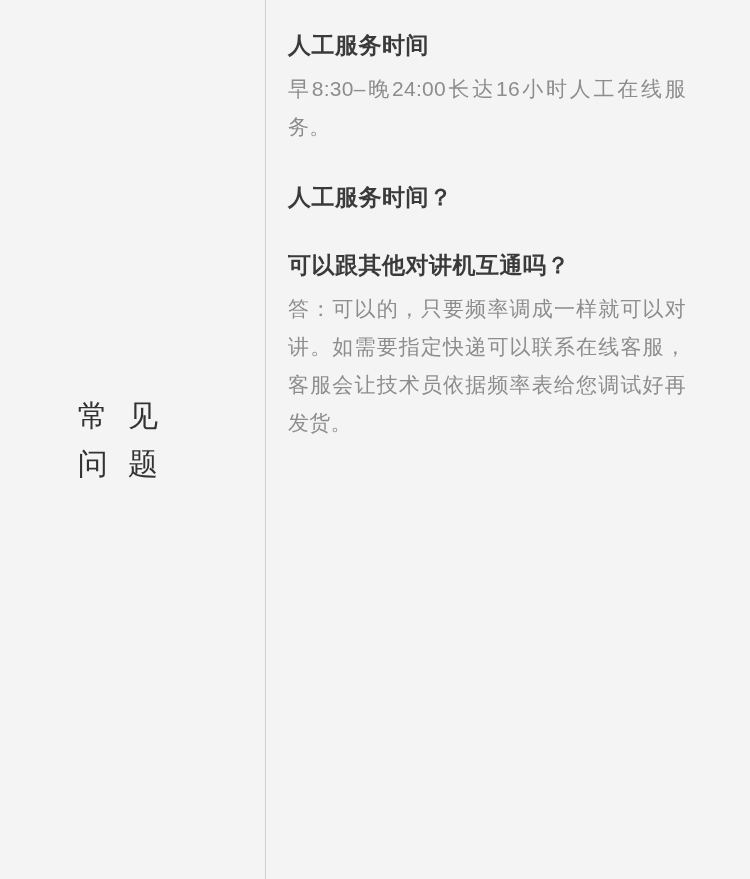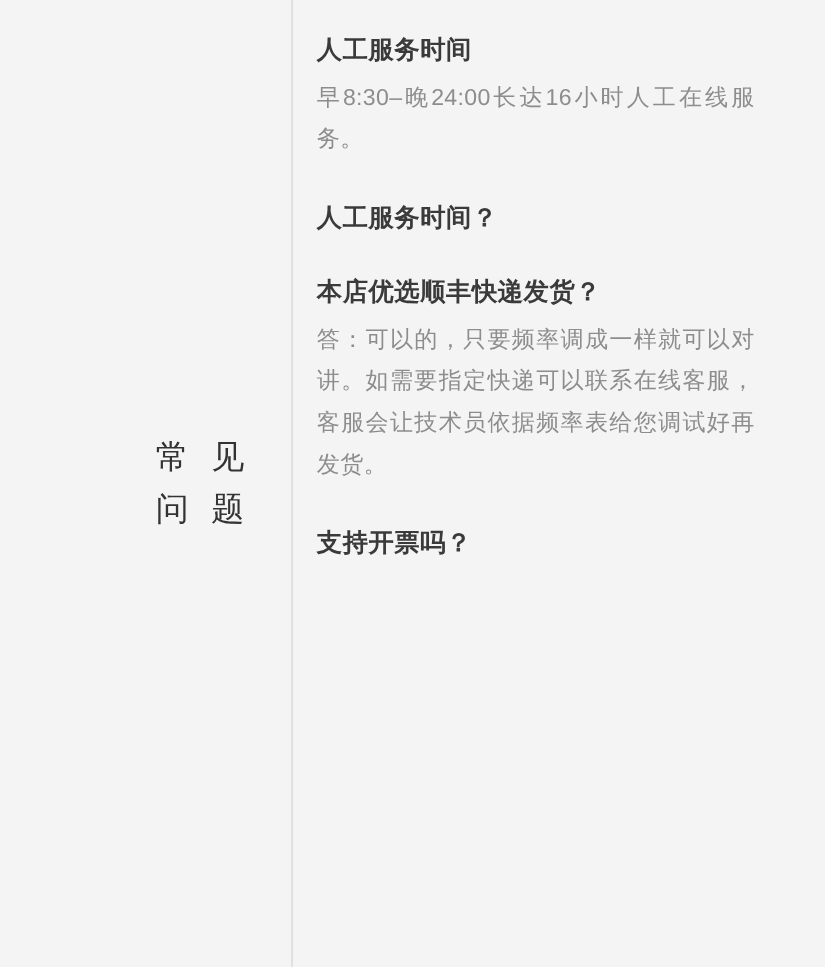--- a/index.html
+++ b/index.html
@@ -23,21 +23,21 @@
     flex-direction: row;
   }
   .left-col {
     width: 266px;
     flex: 0 0 266px;
     position: relative;
     display: flex;
     align-items: center;
     justify-content: flex-end;
     box-sizing: border-box;
-    padding-right: 38px;
+    padding-right: 102px;
   }
   .divider {
     position: absolute;
     top: 0;
     left: 265px;
     width: 1px;
     height: 879px;
     background: #cfcfcf;
   }
   .section-title {
@@ -94,22 +94,21 @@
     <div class="faq-block">
       <p class="faq-q">人工服务时间</p>
       <p class="faq-a">早8:30–晚24:00长达16小时人工在线服务。</p>
     </div>
 
     <div class="faq-block">
       <p class="faq-q">人工服务时间？</p>
     </div>
 
     <div class="faq-block">
-      <p class="faq-q">本店优选顺丰快递发货？</p>
+      <p class="faq-q">可以跟其他对讲机互通吗？</p>
       <p class="faq-a">答：可以的，只要频率调成一样就可以对讲。如需要指定快递可以联系在线客服，客服会让技术员依据频率表给您调试好再发货。</p>
     </div>
 
     <div class="faq-block">
-      <p class="faq-q">支持开票吗？</p>
     </div>
 
   </div>
 </div>
 
 </body></html>

